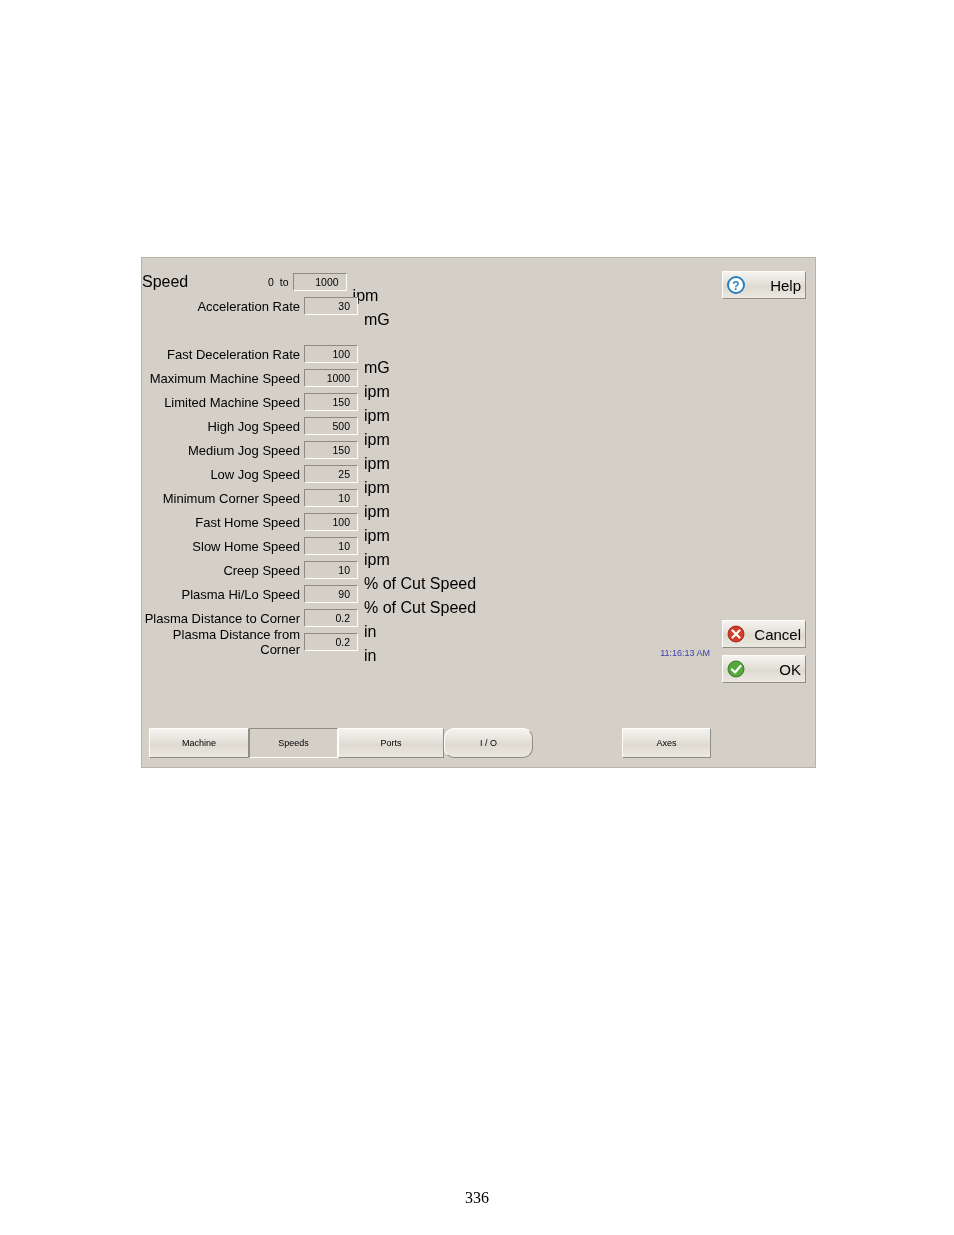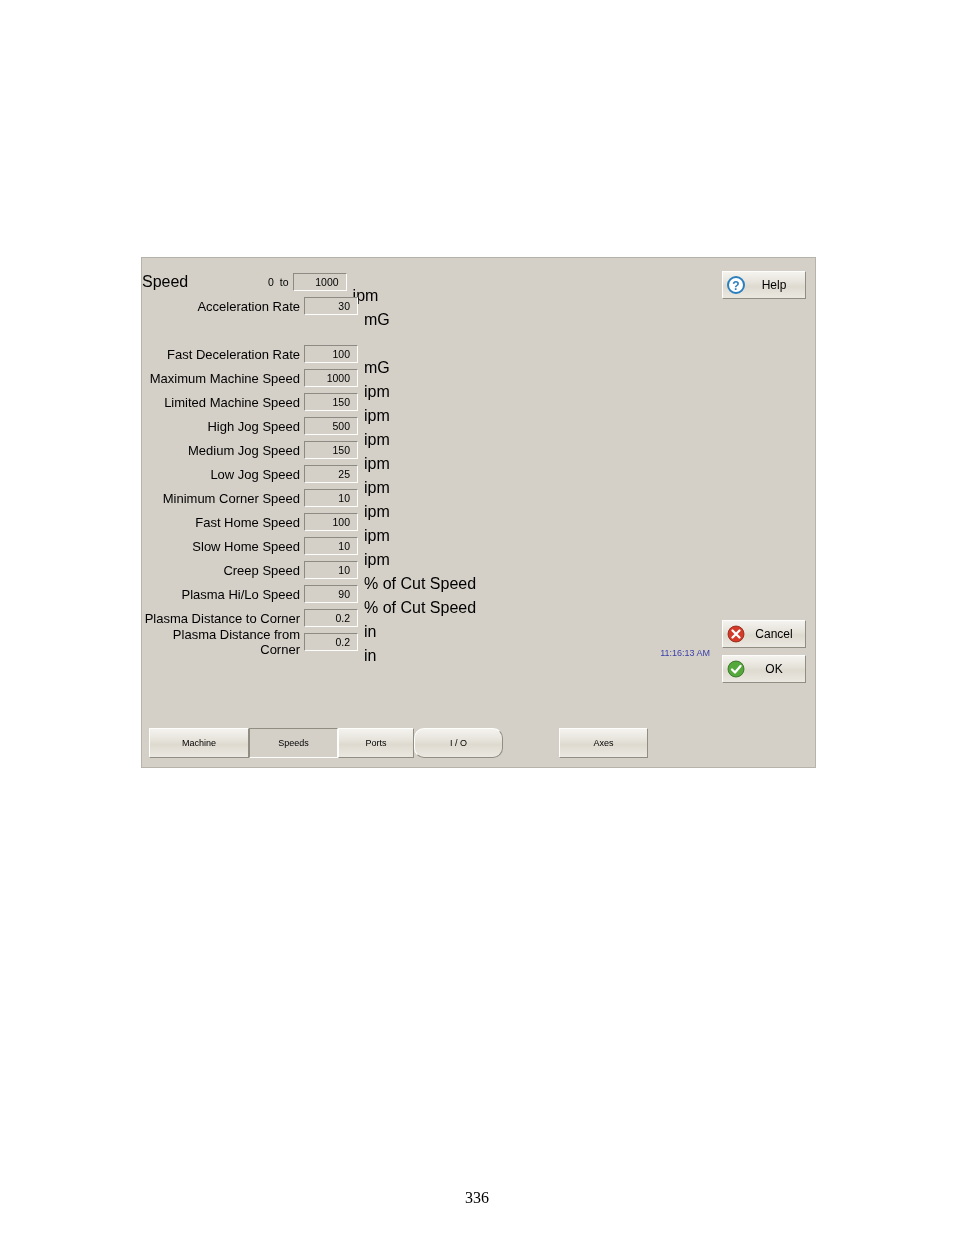--- a/index.html
+++ b/index.html
@@ -45,22 +45,22 @@
     width: 18px;
     height: 18px;
     flex: 0 0 18px;
     margin-right: 2px;
     display: flex;
     align-items: center;
     justify-content: center;
   }
   .win-btn .label {
     flex: 1 1 auto;
-    text-align: center;
-    font-size: 12px;
+    text-align: right;
+    font-size: 15px;
     color: #000;
   }
   .form-area {
     position: absolute;
     left: 0;
     top: 12px;
     width: 455px;
   }
   .form-row {
     display: flex;
@@ -129,21 +129,21 @@
     font-size: 9px;
     display: flex;
     align-items: center;
     justify-content: center;
     cursor: pointer;
   }
   .tab-btn.active {
     background: #d4d0c8;
     border-color: #908d83 #fdfdfb #fdfdfb #908d83; 
   }
-  .axes-tab { margin-left: 56px; }
+  .axes-tab { margin-left: 89px; }
 
   .pagenum {
     position: absolute;
     left: 0;
     right: 0;
     top: 1189px;
     text-align: center;
     font-family: "Times New Roman", Times, serif;
     font-size: 16px;
     color: #000;
@@ -277,21 +277,21 @@
 
   <div class="timestamp">11:16:13 AM</div>
 
   <div class="bottom-tabs">
     <div class="tab-btn" style="width:100px;">
         <span>Machine</span>
       </div>
     <div class="tab-btn active" style="width:89px;">
         <span>Speeds</span>
       </div>
-    <div class="tab-btn" style="width:76px;">
+    <div class="tab-btn" style="width:106px;">
         <span>Ports</span>
       </div>
     <div class="tab-btn" style="width:89px;border-radius:10px;">
         <span>I / O</span>
       </div>
     <div class="tab-btn axes-tab" style="width:89px;">
         <span>Axes</span>
       </div>
   </div>
 

